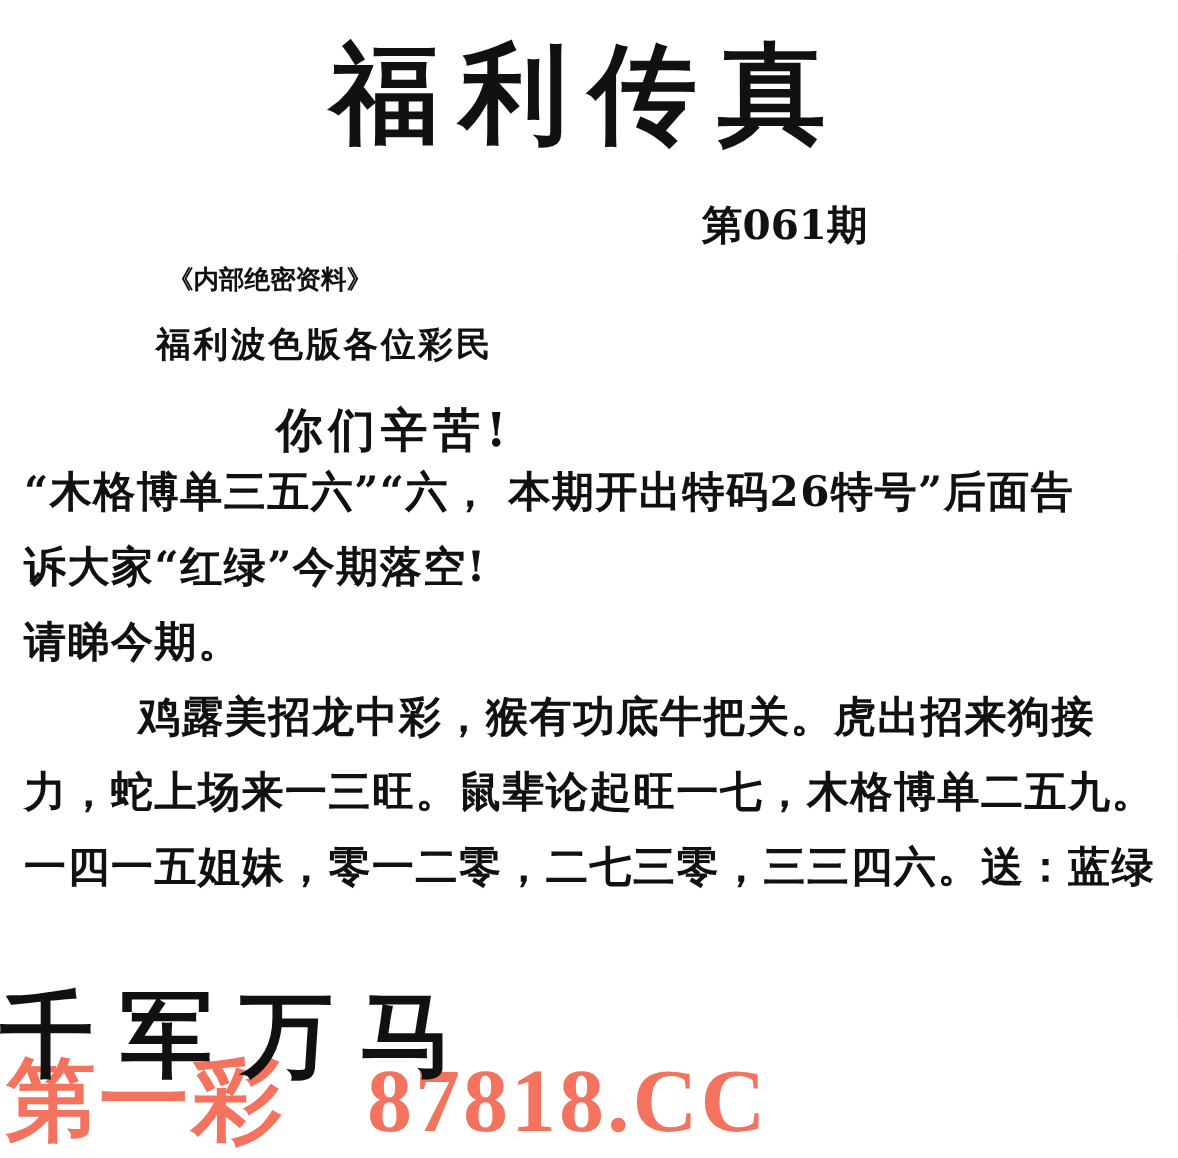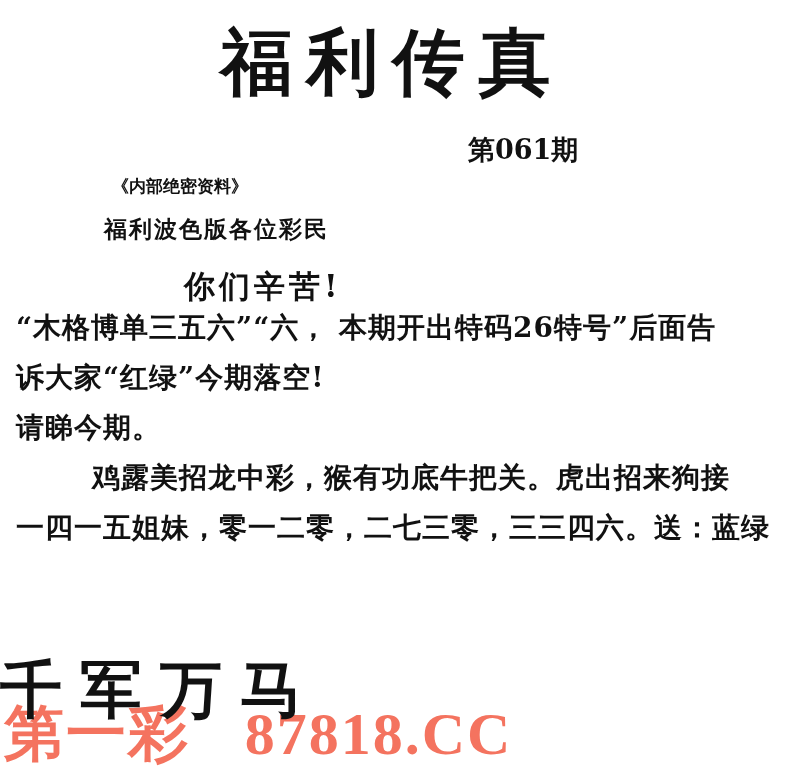--- a/index.html
+++ b/index.html
@@ -108,20 +108,21 @@
 
   <div class="salutation">福利波色版各位彩民</div>
 
   <div class="greeting">你们辛苦!</div>
 
   <div class="body-text">
     <div class="body-line">“木格博单三五六”“六， 本期开出特码26特号”后面告</div>
     <div class="body-line">诉大家“红绿”今期落空!</div>
     <div class="body-line">请睇今期。</div>
     <div class="body-line indent-b">鸡露美招龙中彩，猴有功底牛把关。虎出招来狗接</div>
+    <div class="body-line">力，蛇上场来一三旺。鼠辈论起旺一七，木格博单二五九。</div>
     <div class="body-line">一四一五姐妹，零一二零，二七三零，三三四六。送：蓝绿</div>
   </div>
 
   <div class="slogan">千军万马</div>
 
   <div class="watermark">
     <span class="wm-brand">第一彩</span>
     <span class="wm-site">87818.CC</span>
   </div>
 

